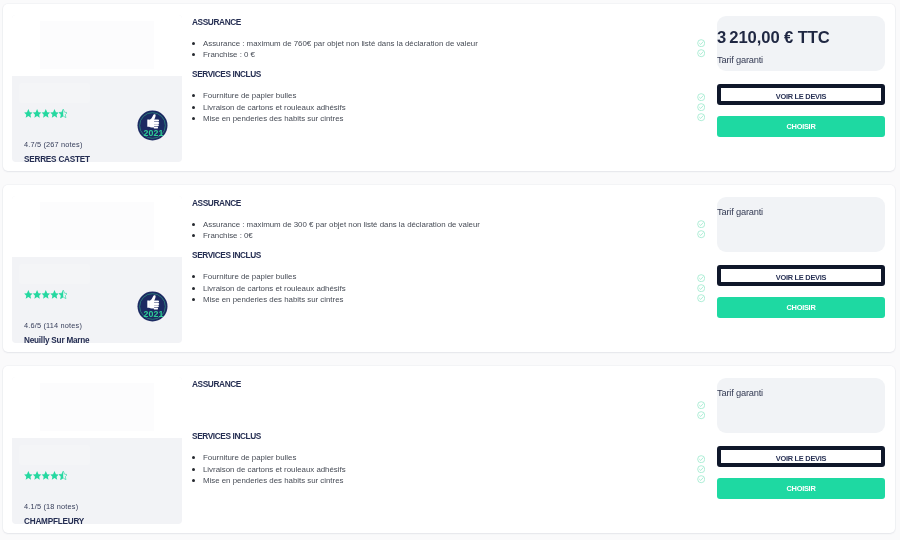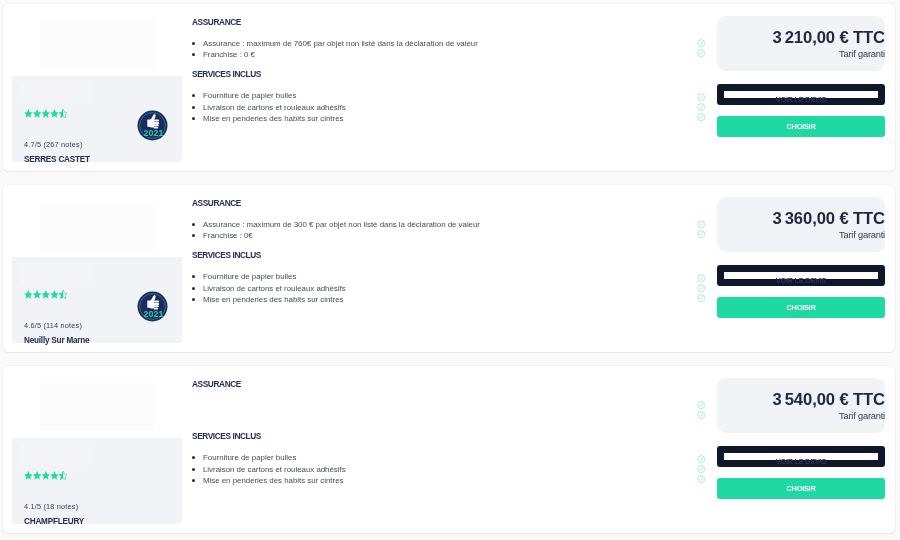--- a/index.html
+++ b/index.html
@@ -71,35 +71,35 @@
   }
 
   
   .chk { position: absolute; width: 8.4px; height: 8.4px; line-height: 0; }
 
   
   .pricebox {
     position: absolute; left: 714px; top: 11.5px;
     width: 168px; height: 55px;
     background: #f1f3f6; border-radius: 9px;
-    text-align: right;
+    text-align: left;
   }
   .price {
     font-size: 16.6px; font-weight: 700; color: #1f2742;
     letter-spacing: -.1px; margin-top: 15.5px; line-height: 14px;
   }
-  .tarif { font-size: 9.3px; color: #343b54; margin-top: 4px; letter-spacing: -0.2px; line-height: 10px; }
+  .tarif { font-size: 9.3px; color: #343b54; margin-top: 10px; letter-spacing: -0.2px; line-height: 10px; }
   .btn {
     position: absolute; left: 714px; width: 168px;
     text-align: center; border-radius: 3px;
     font-weight: 700; letter-spacing: -0.25px;
   }
   .btn-outline {
     top: 80.3px; height: 20.7px; line-height: 18.7px;
-    border: 7px solid #0f172a; color: #2a3356; background: #fff; font-size: 7.4px;
+    border: 4px solid #0f172a; color: #2a3356; background: #fff; font-size: 7.4px;
   }
   .btn-solid {
     top: 111.8px; height: 21.2px; line-height: 21.2px;
     background: #1ed9a2; color: #fff; font-size: 7.4px; border: none;
   }
 </style>
 </head>
 <body>
 
 <div class="page" id="page">
@@ -264,21 +264,20 @@
   </svg></div>
       <div class="chk" style="left:693.5px;top:98.8px"><svg width="8.4" height="8.4" viewBox="0 0 20 20">
     <circle cx="10" cy="10" r="8.4" fill="none" stroke="#93e8c8" stroke-width="1.75"></circle>
     <path d="M5.9 10.2 L8.8 13.0 L14.3 6.9" fill="none" stroke="#93e8c8" stroke-width="1.75" stroke-linecap="round" stroke-linejoin="round"></path>
   </svg></div>
       <div class="chk" style="left:693.5px;top:109.3px"><svg width="8.4" height="8.4" viewBox="0 0 20 20">
     <circle cx="10" cy="10" r="8.4" fill="none" stroke="#93e8c8" stroke-width="1.75"></circle>
     <path d="M5.9 10.2 L8.8 13.0 L14.3 6.9" fill="none" stroke="#93e8c8" stroke-width="1.75" stroke-linecap="round" stroke-linejoin="round"></path>
   </svg></div>
       <div class="pricebox">
-     <div class="price">3 360,00 € TTC</div>
      <div class="tarif">Tarif garanti</div>
    </div>
    <div class="btn btn-outline">VOIR LE DEVIS</div>
    <div class="btn btn-solid">CHOISIR</div>
     </div>
     <div class="card c3" style="top: 366px; height: 167px;">
       <div class="left">
     <div class="logobox">
       <div class="logoimg"></div>
     </div>
@@ -336,19 +335,18 @@
   </svg></div>
       <div class="chk" style="left:693.5px;top:98.8px"><svg width="8.4" height="8.4" viewBox="0 0 20 20">
     <circle cx="10" cy="10" r="8.4" fill="none" stroke="#93e8c8" stroke-width="1.75"></circle>
     <path d="M5.9 10.2 L8.8 13.0 L14.3 6.9" fill="none" stroke="#93e8c8" stroke-width="1.75" stroke-linecap="round" stroke-linejoin="round"></path>
   </svg></div>
       <div class="chk" style="left:693.5px;top:109.3px"><svg width="8.4" height="8.4" viewBox="0 0 20 20">
     <circle cx="10" cy="10" r="8.4" fill="none" stroke="#93e8c8" stroke-width="1.75"></circle>
     <path d="M5.9 10.2 L8.8 13.0 L14.3 6.9" fill="none" stroke="#93e8c8" stroke-width="1.75" stroke-linecap="round" stroke-linejoin="round"></path>
   </svg></div>
       <div class="pricebox">
-     <div class="price">3 540,00 € TTC</div>
      <div class="tarif">Tarif garanti</div>
    </div>
    <div class="btn btn-outline">VOIR LE DEVIS</div>
    <div class="btn btn-solid">CHOISIR</div>
     </div>
   </div>
 
 </body></html>

